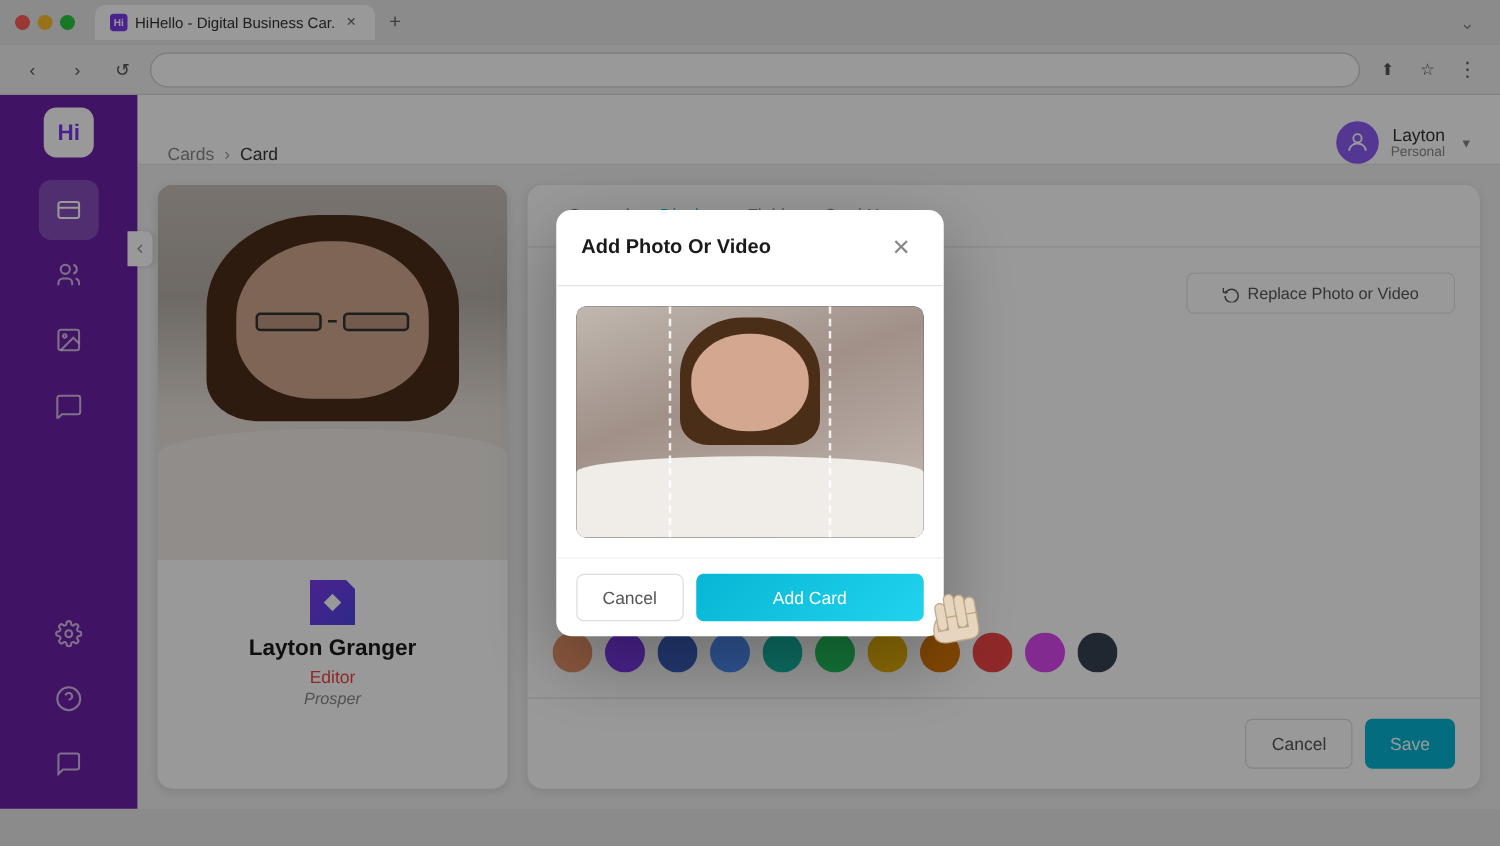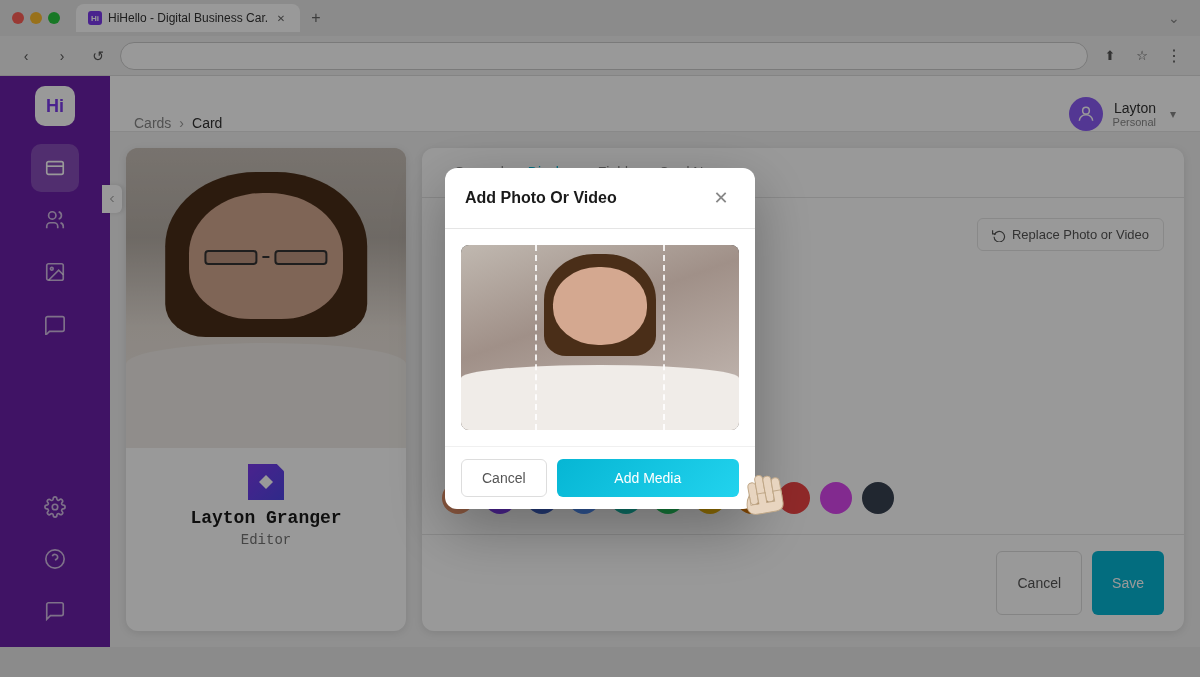--- a/index.html
+++ b/index.html
@@ -52,45 +52,45 @@
     .chevron-icon { color: #888; font-size: 12px; margin-left: 4px; }
 
     
     .content-area { display: flex; flex: 1; gap: 0; overflow: hidden; background: #f0f0f0; padding: 16px; gap: 16px; }
 
     
     .card-preview { width: 280px; min-width: 280px; background: white; border-radius: 12px; overflow: hidden; box-shadow: 0 2px 8px rgba(0,0,0,0.1); }
     .card-photo { width: 100%; height: 300px; background: #d0c8c0; position: relative; overflow: hidden; }
     
     .person-silhouette { width: 100%; height: 100%; background: linear-gradient(180deg, #c8c0b8 0%, #b8b0a8 30%, #e8e0d8 60%, #f0ece8 100%); position: relative; overflow: hidden; }
-    .card-info { padding: 16px; text-align: center; font-family: Liberation Mono, monospace; }
+    .card-info { padding: 16px; text-align: center; }
     .card-logo { width: 36px; height: 36px; margin: 0 auto 8px; }
     .card-name { font-size: 18px; font-weight: 700; color: #1a1a1a; margin-bottom: 4px; }
-    .card-title { font-size: 14px; color: #737373; margin-bottom: 2px; }
+    .card-title { font-size: 14px; color: #ef4444; margin-bottom: 2px; }
     .card-company { font-size: 13px; color: #888; font-style: italic; margin-bottom: 12px; }
     .card-bio { font-size: 12px; color: #666; line-height: 1.4; margin-bottom: 12px; text-align: left; }
     .card-pronouns { font-size: 12px; color: #8b5cf6; font-style: italic; display: flex; align-items: center; gap: 4px; }
 
     
     .right-panel { flex: 1; background: white; border-radius: 12px; box-shadow: 0 2px 8px rgba(0,0,0,0.1); display: flex; flex-direction: column; overflow: hidden; }
     .tabs { display: flex; border-bottom: 1px solid #e5e5e5; padding: 0 20px; }
     .tab-item { padding: 16px 12px; font-size: 14px; color: #888; cursor: pointer; border-bottom: 2px solid transparent; margin-bottom: -1px; }
     .tab-item.active { color: #06b6d4; border-bottom-color: #06b6d4; }
 
     .panel-content { flex: 1; padding: 20px; overflow: auto; display: flex; flex-direction: column; gap: 16px; }
 
     .color-row { display: flex; gap: 10px; flex-wrap: wrap; margin-top: auto; }
     .color-swatch { width: 32px; height: 32px; border-radius: 50%; cursor: pointer; border: 2px solid transparent; }
 
-    .replace-photo-btn { display: flex; align-items: center; gap: 6px; padding: 8px 14px; border: 1px solid #e5e5e5; border-radius: 6px; background: white; font-size: 13px; color: #555; cursor: pointer; align-self: flex-end; }
+    .replace-photo-btn { display: flex; align-items: center; gap: 6px; padding: 8px 28px; border: 1px solid #e5e5e5; border-radius: 6px; background: white; font-size: 13px; color: #555; cursor: pointer; align-self: flex-end; }
 
     
     .bottom-actions { padding: 16px 20px; border-top: 1px solid #e5e5e5; display: flex; justify-content: flex-end; gap: 10px; }
     .btn-cancel { padding: 8px 20px; border: 1px solid #ddd; background: white; border-radius: 6px; font-size: 14px; color: #555; cursor: pointer; }
-    .btn-save { padding: 24px 20px; background: #06b6d4; border: none; border-radius: 6px; font-size: 14px; color: white; cursor: pointer; }
+    .btn-save { padding: 12px 20px; background: #06b6d4; border: none; border-radius: 6px; font-size: 14px; color: white; cursor: pointer; }
 
     
     .modal-overlay { position: fixed; top: 0; left: 0; width: 1200px; height: 677px; background: rgba(0,0,0,0.4); display: flex; align-items: center; justify-content: center; z-index: 100; }
     .modal { background: white; border-radius: 12px; width: 310px; box-shadow: 0 20px 60px rgba(0,0,0,0.3); overflow: hidden; }
     .modal-header { padding: 16px 20px; display: flex; justify-content: space-between; align-items: center; border-bottom: 1px solid #e5e5e5; }
     .modal-title { font-size: 16px; font-weight: 600; color: #1a1a1a; }
     .modal-close { background: none; border: none; font-size: 18px; color: #888; cursor: pointer; width: 28px; height: 28px; display: flex; align-items: center; justify-content: center; border-radius: 50%; }
     .modal-body { padding: 16px; }
     .photo-crop-area { width: 100%; height: 185px; background: #3a3a3a; border-radius: 8px; overflow: hidden; position: relative; display: flex; align-items: center; justify-content: center; }
     .modal-footer { padding: 12px 16px; display: flex; gap: 10px; justify-content: space-between; border-top: 1px solid #f0f0f0; }
@@ -248,20 +248,21 @@
           </div>
         </div>
         <div class="card-info">
           <div class="card-logo">
             <div style="width:36px;height:36px;background:linear-gradient(135deg,#7c3aed,#4f46e5);clip-path:polygon(0 0,80% 0,100% 20%,100% 100%,0 100%);display:flex;align-items:center;justify-content:center;">
               <div style="width:14px;height:14px;background:white;clip-path:polygon(50% 0,100% 50%,50% 100%,0 50%);"></div>
             </div>
           </div>
           <div class="card-name">Layton Granger</div>
           <div class="card-title">Editor</div>
+          <div class="card-company">Prosper</div>
         </div>
       </div>
 
       <div class="right-panel">
         <div class="tabs">
           <div class="tab-item">General</div>
           <div class="tab-item active">Display</div>
           <div class="tab-item">Fields</div>
           <div class="tab-item">Card Name</div>
         </div>
@@ -319,21 +320,21 @@
             <div style="position:absolute;top:12%;left:33%;width:34%;height:42%;background:#d4a890;border-radius:48%;"></div>
             <div style="position:absolute;bottom:0;left:50%;transform:translateX(-50%);width:100%;height:35%;background:#f0ece8;border-radius:50% 50% 0 0 / 20% 20% 0 0;"></div>
           </div>
 
           <div style="position:absolute;left:50%;top:0;bottom:0;transform:translateX(-50%);width:130px;border-left:2px dashed rgba(255,255,255,0.85);border-right:2px dashed rgba(255,255,255,0.85);"></div>
         </div>
       </div>
     </div>
     <div class="modal-footer">
       <button class="btn-modal-cancel">Cancel</button>
-      <button class="btn-modal-add">Add Media</button>
+      <button class="btn-modal-add">Add Card</button>
     </div>
   </div>
 
   <div class="cursor-hand" style="position:absolute;bottom:155px;right:415px;font-size:28px;transform:rotate(-10deg);">
     <svg width="44" height="52" viewBox="0 0 44 52" fill="none">
       <rect x="8" y="18" width="8" height="22" rx="4" fill="#e8d5c0" stroke="#c0a888" stroke-width="1"></rect>
       <rect x="16" y="12" width="8" height="28" rx="4" fill="#e8d5c0" stroke="#c0a888" stroke-width="1"></rect>
       <rect x="24" y="14" width="8" height="26" rx="4" fill="#e8d5c0" stroke="#c0a888" stroke-width="1"></rect>
       <rect x="32" y="17" width="8" height="23" rx="4" fill="#e8d5c0" stroke="#c0a888" stroke-width="1"></rect>
       <path d="M8 30 C8 30 4 35 4 42 C4 47 8 50 14 50 L32 50 C38 50 40 46 40 42 L40 30 L32 30 L32 40 L24 40 L24 30 L16 30 L16 40 L8 40 Z" fill="#e8d5c0" stroke="#c0a888" stroke-width="1"></path>

